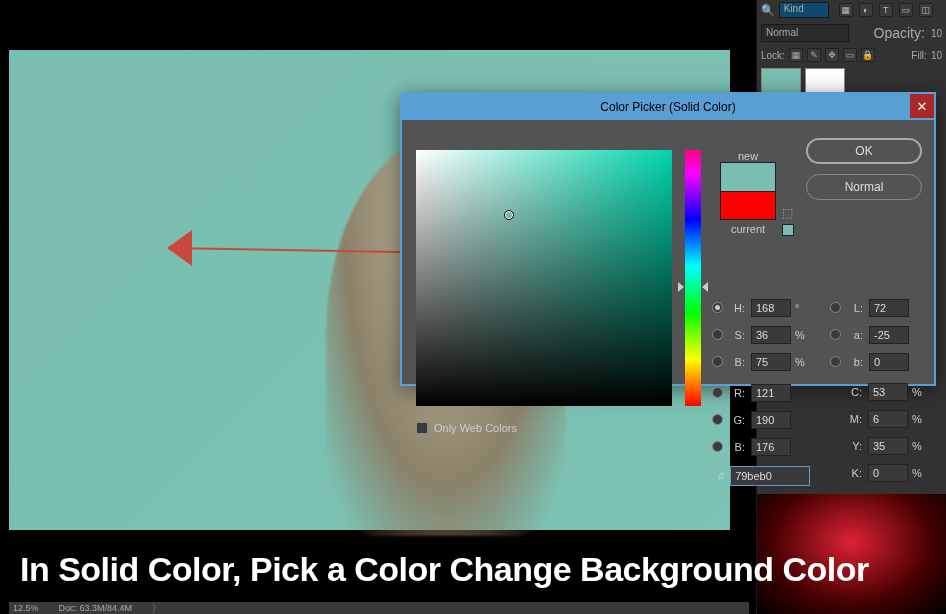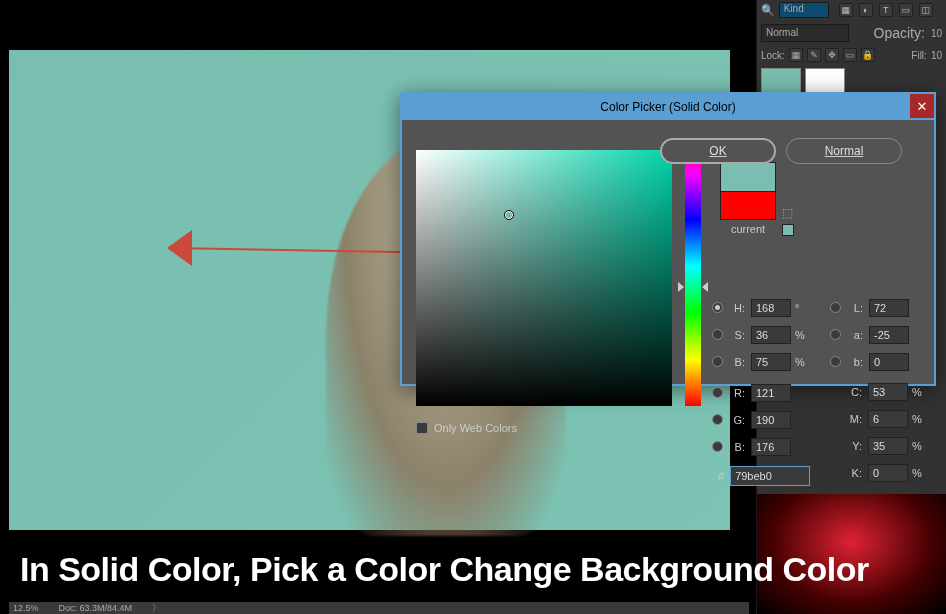--- a/index.html
+++ b/index.html
@@ -49,21 +49,21 @@
 .hue-pointer-r { position: absolute; width: 0; height: 0; border-right: 6px solid #ccc; border-top: 5px solid transparent; border-bottom: 5px solid transparent; }
 
 .swatch-area { position: absolute; left: 318px; top: 30px; }
 .new-label { font-size: 11px; color: #ccc; text-align: center; width: 56px; }
 .swatch-new { width: 56px; height: 30px; background: #79beb0; border: 1px solid #222; }
 .swatch-cur { width: 56px; height: 28px; background: #ff0000; border: 1px solid #222; border-top: none; }
 .cur-label { font-size: 11px; color: #ccc; text-align: center; width: 56px; margin-top: 3px; }
 .cube-icon { position: absolute; left: 380px; top: 86px; width: 14px; height: 14px; color: #aaa; font-size: 12px; }
 .mini-swatch { position: absolute; left: 380px; top: 104px; width: 12px; height: 12px; background: #79beb0; border: 1px solid #222; }
 
-.btn-col { position: absolute; right: 12px; top: 18px; display: flex; flex-direction: row; gap: 10px; text-decoration: underline; }
+.btn-col { position: absolute; right: 12px; top: 18px; display: flex; flex-direction: column; gap: 10px; }
 .ps-btn { width: 116px; height: 26px; background: #535353; border: 1px solid #888; border-radius: 13px; color: #ddd; font-size: 12px; cursor: pointer; }
 .ps-btn.primary { border: 2px solid #aaa; }
 
 .fields { position: absolute; left: 310px; top: 174px; font-size: 11px; color: #ccc; }
 .field-row { display: flex; align-items: center; height: 27px; }
 .radio { width: 11px; height: 11px; border-radius: 50%; border: 1px solid #888; background: #3a3a3a; margin-right: 6px; display: inline-block; position: relative; }
 .radio.sel::after { content: ''; position: absolute; left: 2px; top: 2px; width: 5px; height: 5px; border-radius: 50%; background: #ccc; }
 .field-label { width: 16px; text-align: right; margin-right: 6px; }
 .field-input { width: 40px; height: 18px; background: #3a3a3a; border: 1px solid #222; color: #ddd; font-size: 11px; padding: 0 4px; }
 .field-unit { margin-left: 4px; width: 12px; }

